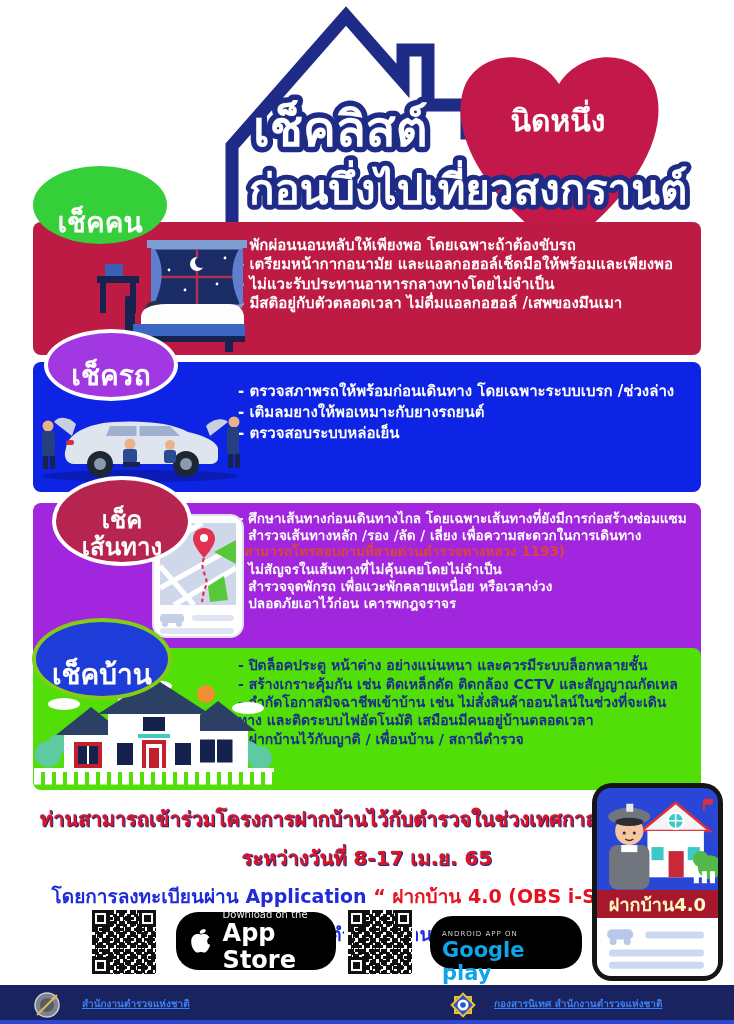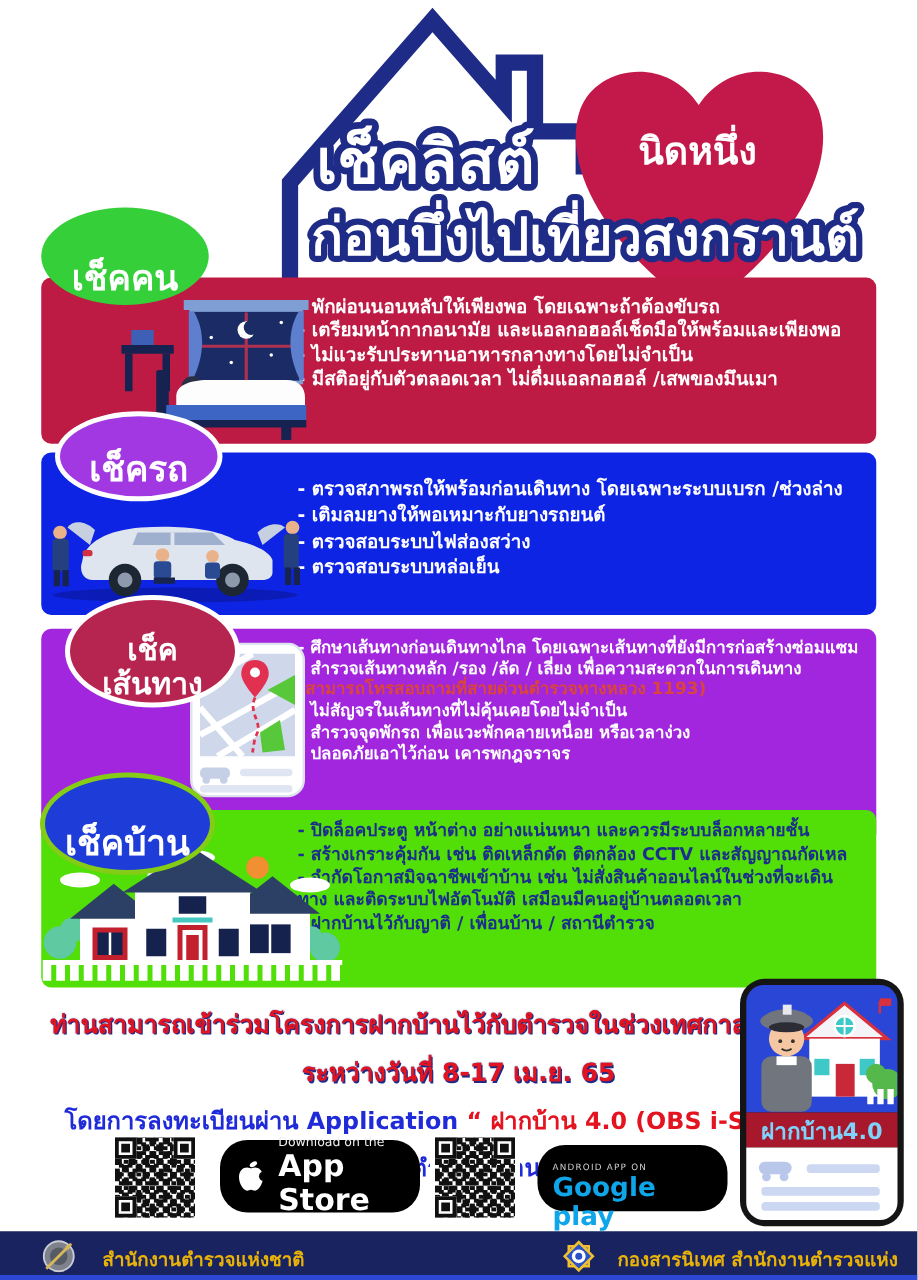--- a/index.html
+++ b/index.html
@@ -68,27 +68,27 @@
   .badge-google .big   { font-size:21px; font-weight:bold; color:#0ea5e9; }
 
   
   .app-phone {
     position:absolute; left:592px; top:783px; width:131px; height:198px;
     background:#151515; border-radius:20px; padding:5px;
     display:flex; flex-direction:column; z-index:6;
   }
   .app-screen-top { height:102px; background:#2946d6; border-radius:14px 14px 0 0; overflow:hidden; }
   .app-band { height:28px; background:#a8182c; display:flex; align-items:flex-start; justify-content:center;
-              color:#7dd3fc; font-weight:bold; font-size:18px; }
+              color:#fef9c3; font-weight:bold; font-size:18px; }
   .app-screen-bottom { flex:1; background:#ffffff; border-radius:0 0 14px 14px; overflow:hidden; }
 
   
   .footer { position:absolute; left:0; top:985px; width:734px; height:39px; background:#19235f; }
   .footer-strip { position:absolute; left:0; bottom:0; width:100%; height:4px; background:#2c47d4; }
-  .footer-org { position:absolute; color:#eab308; font-weight:bold; font-size:15px; top:11px; }
+  .footer-org { position:absolute; color:#3b82f6; font-weight:bold; font-size:10px; top:11px;text-decoration:underline; }
   .footer-org.left  { left:82px; }
   .footer-org.right { left:494px; }
 </style>
 </head>
 <body>
 
 <div id="poster">
 
   <svg class="abs" style="left:0;top:0;" width="734" height="240" viewBox="0 0 734 240">
     <path d="M232 222 L232 146 L346 16 L403 81 L403 50 L428 50 L428 105 L467 105 L467 133" fill="none" stroke="#1f2c87" stroke-width="13" stroke-linecap="square" stroke-linejoin="miter"></path>
@@ -134,21 +134,20 @@
     <rect x="36" y="84" width="112" height="12" fill="#3d66c4"></rect>
     <rect x="36" y="96" width="112" height="6" fill="#16224f"></rect>
     <rect x="40" y="100" width="8" height="12" fill="#16224f"></rect>
       <rect x="128" y="100" width="8" height="12" fill="#16224f"></rect>
   </svg>
 
   <div class="sec sec-car">
     <div class="sec-text">
       <div class="item">- ตรวจสภาพรถให้พร้อมก่อนเดินทาง โดยเฉพาะระบบเบรก /ช่วงล่าง</div>
       <div class="item">- เติมลมยางให้พอเหมาะกับยางรถยนต์</div>
-      <div class="item">- ตรวจสอบระบบไฟส่องสว่าง</div>
       <div class="item">- ตรวจสอบระบบหล่อเย็น</div>
     </div>
   </div>
   <div class="oval oval-car">
     <span>เช็ครถ</span>
   </div>
 
   <svg class="abs" style="left:38px;top:396px;" width="205" height="90" viewBox="0 0 205 90">
     <ellipse cx="102" cy="80" rx="98" ry="6" fill="rgba(0,0,0,0.2)"></ellipse>
     <path d="M38 28 C30 20 20 20 16 26 L34 40 Z" fill="#c7d0e0"></path>

